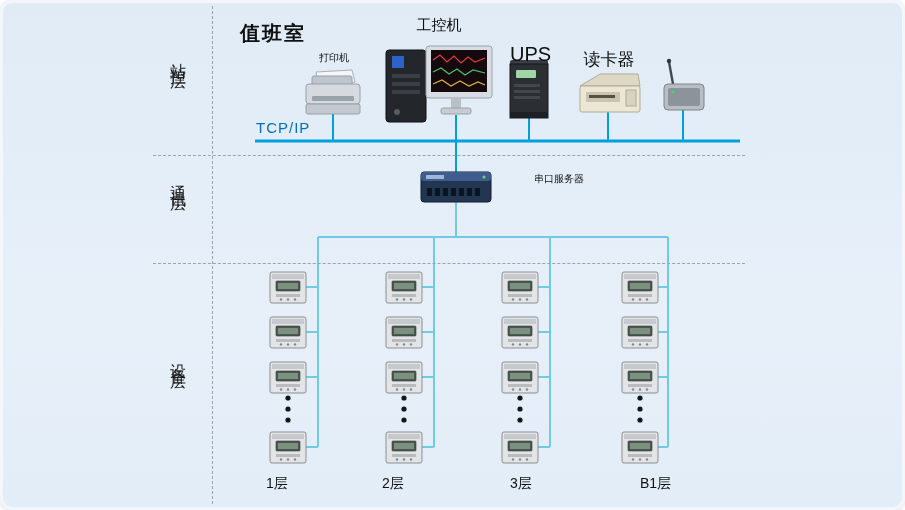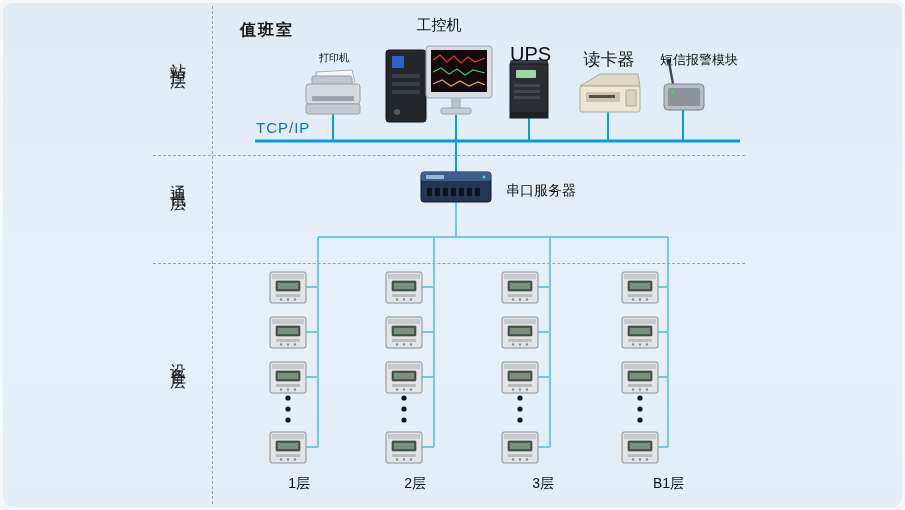--- a/index.html
+++ b/index.html
@@ -17,23 +17,23 @@
   .wire-bus{stroke:var(--bus-line,#00a0dc);}
   .wire-branch{stroke:var(--branch-line,#6fcbe3);}
   .dash-v{position:absolute;left:212px;top:6px;bottom:6px;width:0;border-left:1px dashed #9aa2ab;}
   .dash-h{position:absolute;left:153px;width:592px;height:0;border-top:1px dashed #9aa2ab;}
   .layer-label{
     position:absolute;left:166px;width:22px;
     writing-mode:vertical-rl;text-orientation:upright;
     font-size:16px;letter-spacing:6px;color:#1a1a1a;
   }
   .lbl{position:absolute;font-size:10px;color:#0d0d0d;text-align:center;}
-  .room-label{position:absolute;left:240px;top:20px;font-size:16px;font-weight:bold;letter-spacing:2px;text-align:right;}
+  .room-label{position:absolute;left:240px;top:20px;font-size:20px;font-weight:bold;letter-spacing:2px;text-align:right;}
   .tcpip{position:absolute;left:256px;top:119px;font-size:15px;font-weight:normal;color:var(--tcpip-text,#0070c0);letter-spacing:1px;}
-  .floor-lbl{position:absolute;top:475px;width:44px;text-align:right;font-size:14px;}
+  .floor-lbl{position:absolute;top:475px;width:44px;text-align:left;font-size:14px;}
 </style>
 </head>
 <body>
 
 <div class="canvas">
 
   <svg class="wires" viewBox="0 0 905 510">
     <defs>
       <g id="meter">
         <rect x="0" y="0" width="36" height="31" rx="2" fill="#e3e4e6" stroke="#8a8f94" stroke-width="1"></rect>
@@ -191,23 +191,22 @@
 
   <div class="layer-label" style="top:50px">站控层</div>
   <div class="layer-label" style="top:172px">通讯层</div>
   <div class="layer-label" style="top:350px">设备层</div>
 
   <div class="room-label">值班室</div>
   <div class="lbl" style="left:303px;top:51px;width:62px">打印机</div>
   <div class="lbl" style="left:408px;top:16px;width:62px;font-size:15px">工控机</div>
   <div class="lbl" style="left:510px;top:43px;width:40px;font-size:20px">UPS</div>
   <div class="lbl" style="left:583px;top:48px;width:52px;font-size:17px">读卡器</div>
-  <div class="lbl" style="left:645px;top:51px;width:108px;font-size:13px">短信报警模块</div>
   <div class="tcpip">TCP/IP</div>
 
-  <div class="lbl" style="left:498px;top:182px;width:86px;font-size:14px;text-align:center">串口服务器</div>
+  <div class="lbl" style="left:498px;top:172px;width:86px;font-size:10px;text-align:right">串口服务器</div>
 
   <div class="floor-lbl" style="left:266px">1层</div>
   <div class="floor-lbl" style="left:382px">2层</div>
   <div class="floor-lbl" style="left:510px">3层</div>
   <div class="floor-lbl" style="left:640px">B1层</div>
 
 </div>
 
 </body></html>

